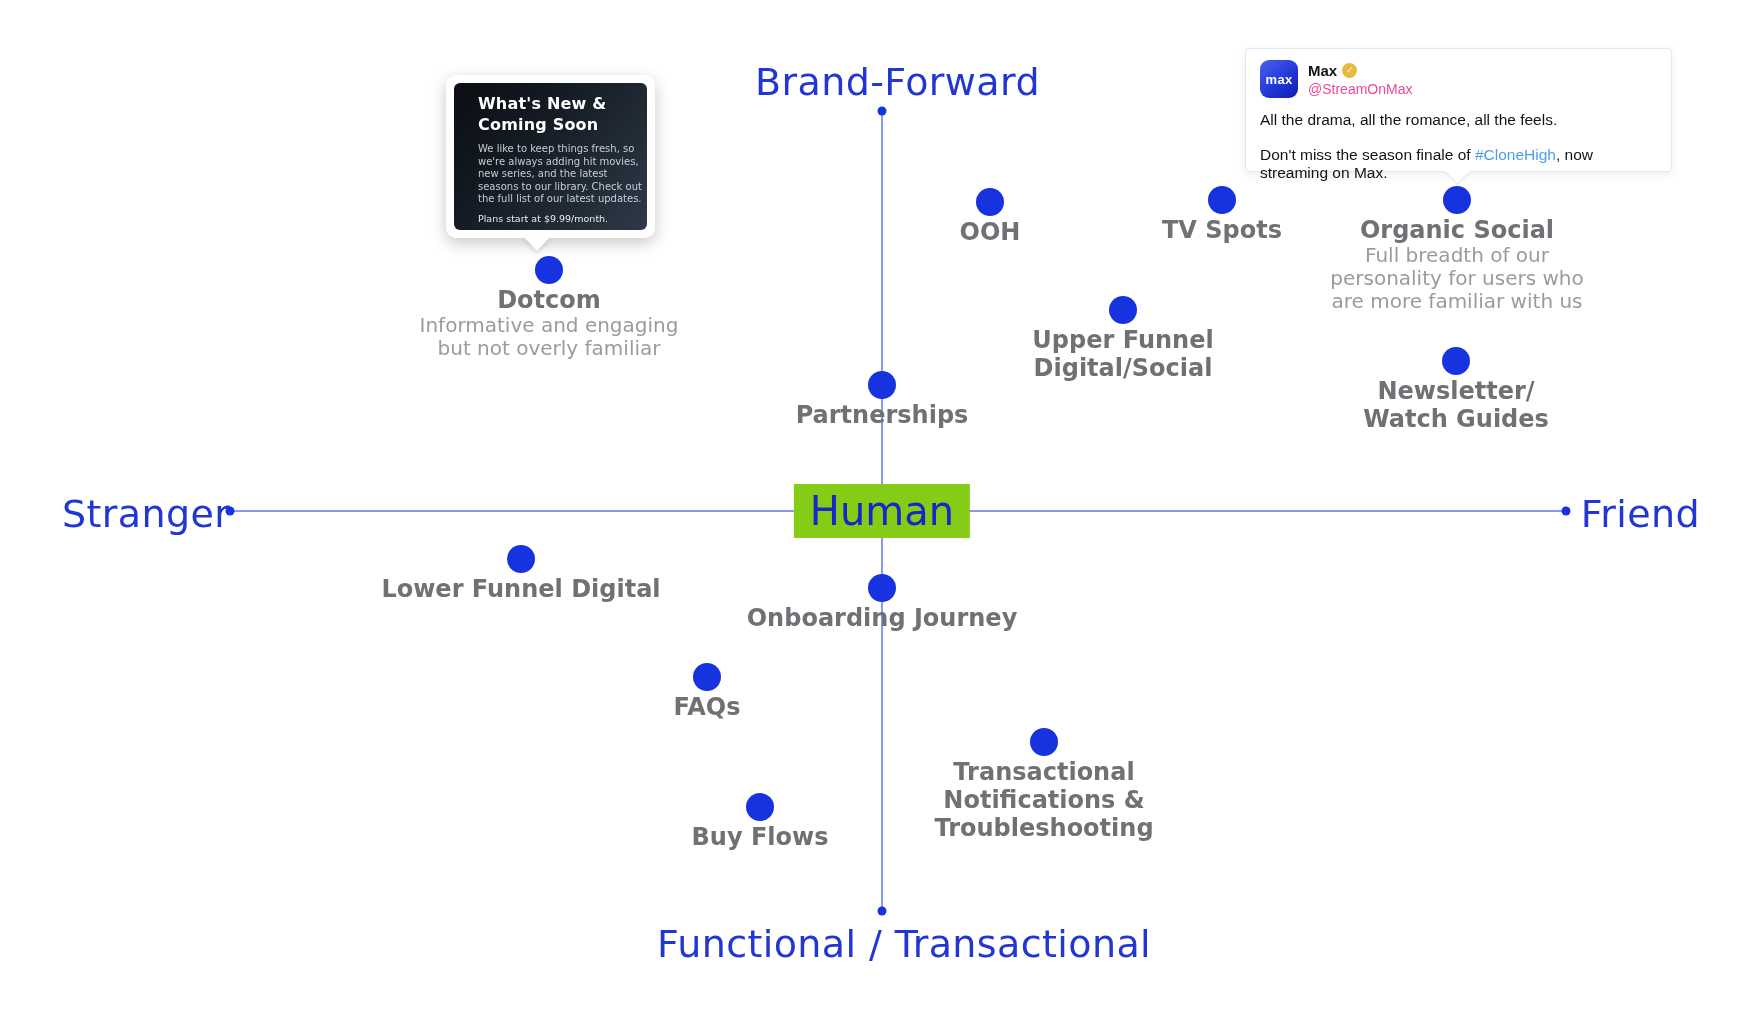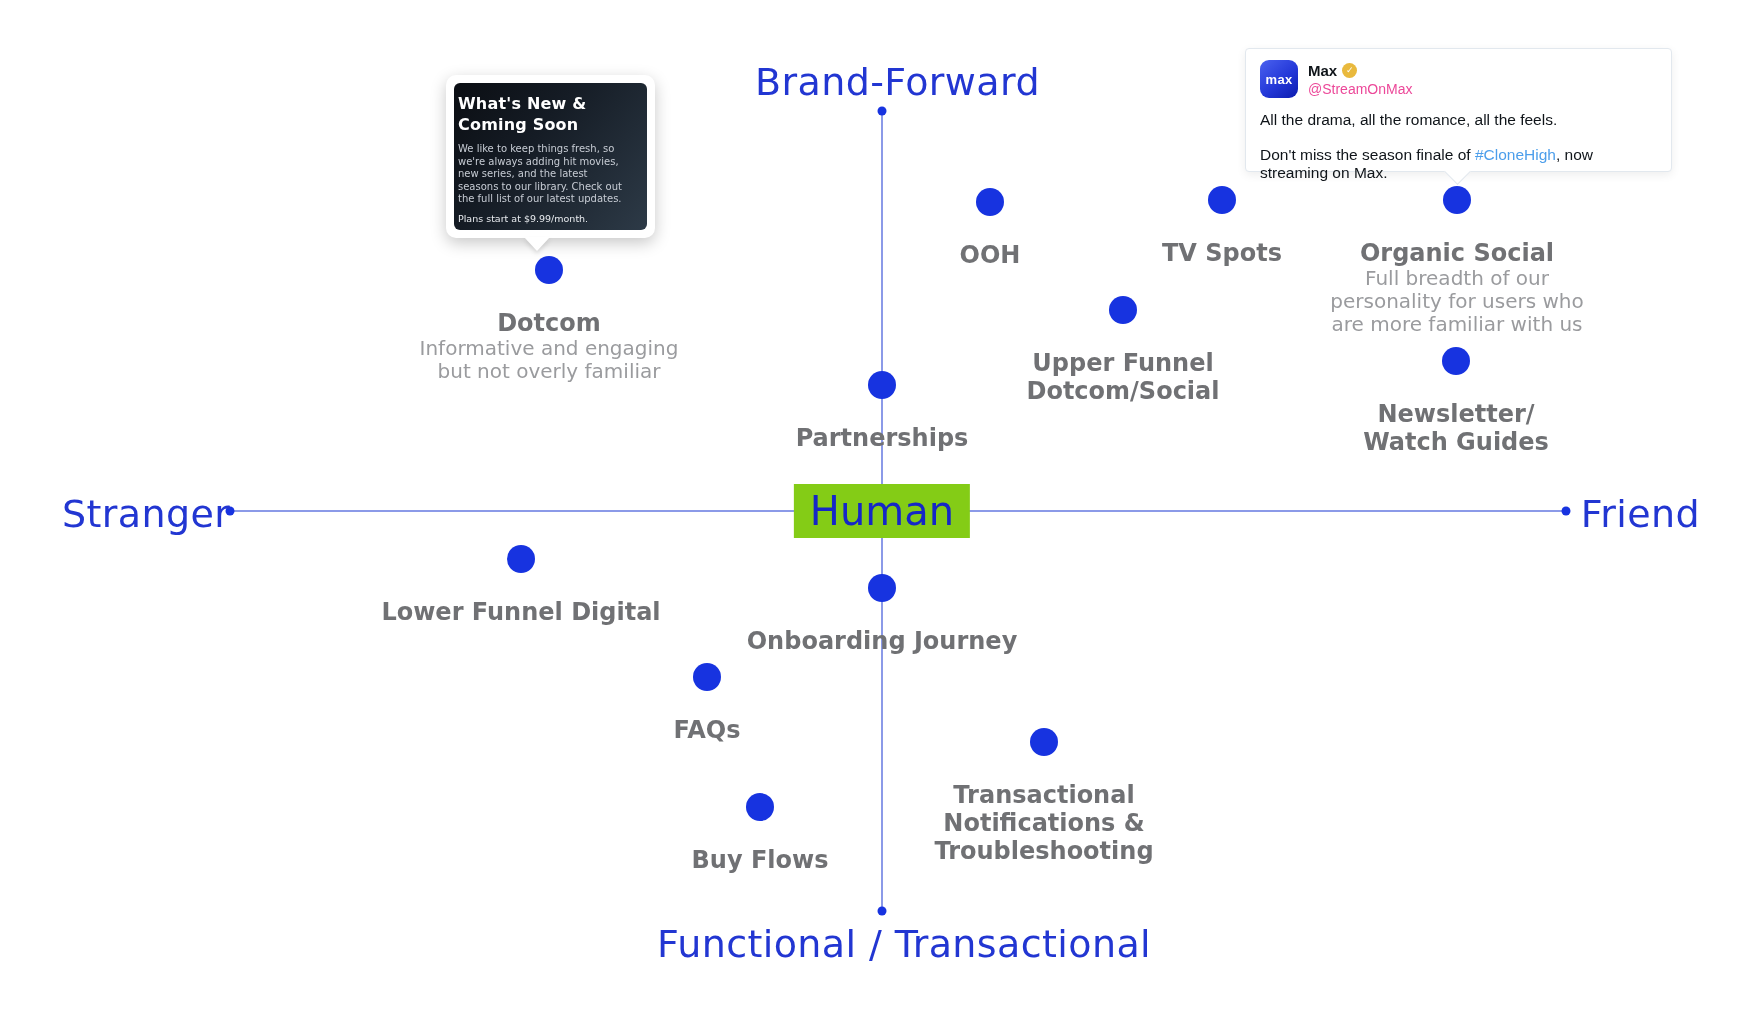--- a/index.html
+++ b/index.html
@@ -33,21 +33,20 @@
   
   #points-layer { position:absolute; left:0; top:0; width:100%; height:100%; z-index:4; }
   .point { position:absolute; }
   .dot {
     position:absolute; left:0; top:0; width:28px; height:28px; border-radius:50%;
     background:#1733E0; transform:translate(-50%,-50%);
   }
   .caption {
     position:absolute; left:0; top:16px; transform:translateX(-50%);
     text-align:center;
-    margin-top:23px;
   }
   .plabel-line {
     font-size:24px; font-weight:700; color:#707174; line-height:28px; white-space:nowrap;
   }
   .psub-line {
     font-size:20px; font-weight:400; color:#9A9B9E; line-height:23px; white-space:nowrap;
   }
 
   
   .wn-card {
@@ -58,21 +57,21 @@
   .wn-tail {
     position:absolute; left:78px; bottom:-13px; width:0; height:0;
     border-left:13px solid transparent; border-right:13px solid transparent;
     border-top:14px solid #ffffff;
     filter:drop-shadow(0 3px 2px rgba(0,0,0,0.12));
   }
   .wn-panel {
     position:absolute; left:8px; top:8px; width:193px; height:147px;
     border-radius:6px; overflow:hidden;
     background:linear-gradient(128deg,#0b0e13 0%,#151c25 40%,#2d3a47 100%);
-    padding:10px 4px; box-sizing:border-box;
+    padding:10px 24px; box-sizing:border-box;
   }
   .wn-title { color:#ffffff; font-size:16px; font-weight:700; line-height:21px; letter-spacing:0.2px; }
   .wn-body { margin-top:8px; color:#c7ccd4; font-size:10px; line-height:12.5px; width:170px; }
   .wn-plan { margin-top:7px; color:#e8ebef; font-size:9.5px; }
 
   
   .tw-card {
     position:absolute; left:1245px; top:48px; width:427px; height:124px;
     background:#ffffff; border:1px solid #e2e8ee; border-radius:4px;
     box-shadow:0 3px 10px rgba(0,0,0,0.07); z-index:5; box-sizing:border-box;
@@ -146,21 +145,21 @@
           <div class="plabel-line">Organic Social</div>
           <div class="psub-line">Full breadth of our</div>
           <div class="psub-line">personality for users who</div>
           <div class="psub-line">are more familiar with us</div>
         </div>
       </div>
       <div class="point" style="left: 1123px; top: 310px;">
         <div class="dot"></div>
         <div class="caption">
           <div class="plabel-line">Upper Funnel</div>
-          <div class="plabel-line">Dotcom/Social</div>
+          <div class="plabel-line">Digital/Social</div>
         </div>
       </div>
       <div class="point" style="left: 1456px; top: 361px;">
         <div class="dot"></div>
         <div class="caption">
           <div class="plabel-line">Newsletter/</div>
           <div class="plabel-line">Watch Guides</div>
         </div>
       </div>
       <div class="point" style="left: 882px; top: 385px;">

